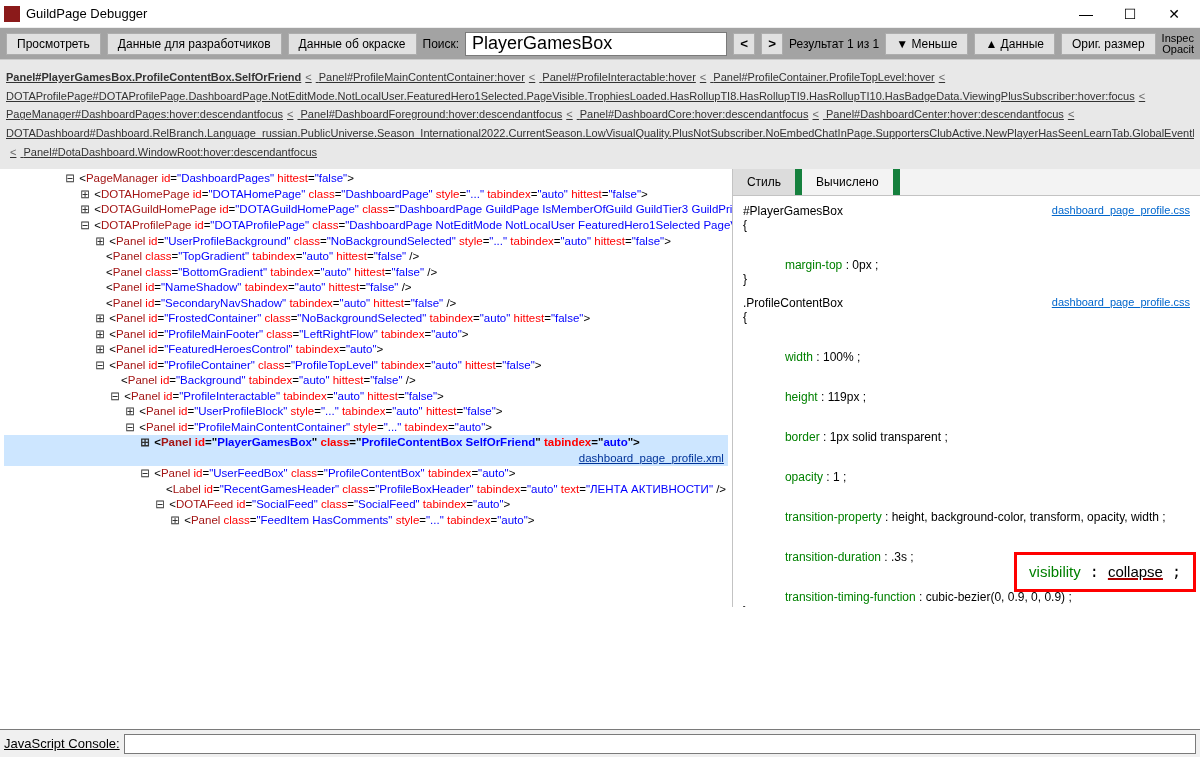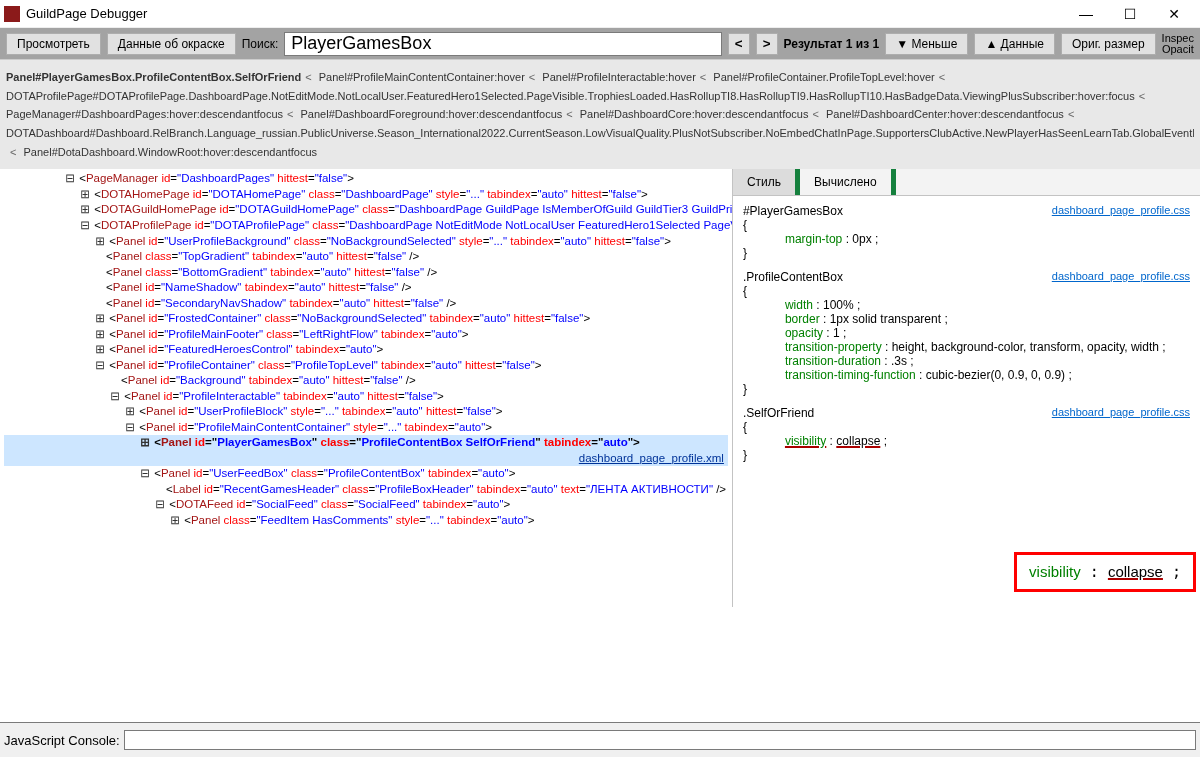--- a/index.html
+++ b/index.html
@@ -6,73 +6,74 @@
 body { width:1200px; height:757px; background:#fff; font-size:12px; color:#000; overflow:hidden; }
 .titlebar { height:28px; display:flex; align-items:center; padding:0 4px; border-bottom:1px solid #eee; }
 .titlebar .logo { width:16px; height:16px; background:#8b1a1a; margin-right:6px; }
 .titlebar .title { flex:1; font-size:13px; }
 .winbtn { width:44px; height:28px; display:flex; align-items:center; justify-content:center; font-size:14px; }
 .toolbar { height:32px; display:flex; align-items:center; gap:6px; padding:4px 6px; border-bottom:1px solid #ccc; background:#a3a3a3; }
 .tbtn { border:1px solid #adadad; background:#e1e1e1; padding:3px 10px; font-size:12px; cursor:pointer; }
 .tlabel { font-size:12px; }
 .searchbox { flex:1; border:1px solid #7a7a7a; height:24px; padding:2px 6px; font-size:18px; background:#fff; }
 .navbtn { border:1px solid #adadad; background:#e1e1e1; width:22px; height:22px; font-weight:bold; }
-.inspect-opac { font-size:11px; line-height:1; text-align:center; }
-.breadcrumbs { background:#e8e8e8; padding:8px 6px; font-size:11px; color:#333; line-height:1.7; }
+.inspect-opac { font-size:11px; line-height:1; text-align:right; }
+.breadcrumbs { background:#e8e8e8; padding:8px 6px; font-size:11px; color:#333; line-height:1.7;text-decoration:underline; }
 .breadcrumbs .sep { color:#666; margin:0 4px; }
 .breadcrumbs .line { display:block; white-space:nowrap; overflow:hidden; }
 .breadcrumbs .strong { font-weight:bold; }
 .content { display:flex; height:438px; }
 .tree { flex:1.55; overflow:hidden; font-family:Consolas,monospace; font-size:11.5px; line-height:1.35; padding:2px 4px; background:#fff; }
 .tree .row { white-space:nowrap; }
 .tag { color:#a31515; }
 .attr-n { color:#ff0000; }
 .attr-v { color:#0000ff; }
 .tree .sel { background:#cde6ff; font-weight:bold; display:inline-block; width:100%; }
 .tree .sel .xmllink { color:#003399; text-decoration:underline; float:right; font-weight:normal; margin-right:4px;}
 .toggle { color:#333; display:inline-block; width:12px; text-align:center; }
 .styles { flex:1; border-left:1px solid #c3c3c3; background:#fff; font-size:12px; overflow:hidden; }
 .tabs { display:flex; border-bottom:1px solid #c3c3c3; background:#f3f3f3; }
-.tab { padding:6px 14px; border-right:5px solid #15803d; background:#f3f3f3; cursor:pointer; }
+.tab { padding:6px 14px; border-right:7px solid #15803d; background:#f3f3f3; cursor:pointer; }
 .tab.active { background:#dcdcdc; }
 .rules { padding:8px 10px; font-family:Consolas,monospace; font-size:12px; }
 .rule { margin-bottom:10px; position:relative; }
 .rule .srclink { position:absolute; right:0; top:0; color:#0066cc; text-decoration:underline; font-size:11px; }
 .rule .sel-txt, .rule .brace { color:#000; }
-.rule .decl { padding-left:42px; }
+.rule .decl { padding-left:42px;margin-top:26px; }
 .rule .prop { color:#008000; }
 .rule .val { color:#000; }
 .rule .strike .prop { text-decoration:underline; text-decoration-color:#a00; text-decoration-thickness:2px; }
 .rule .strike .val { text-decoration:underline; text-decoration-color:#a00; text-decoration-thickness:2px; }
 .callout { position:absolute; right:4px; top:552px; border:3px solid #ff0000; padding:8px 12px; background:#fff; font-family:Consolas,monospace; font-size:15px; }
 .callout .p { color:#008000; }
 .callout .v { color:#000; text-decoration:underline; text-decoration-color:#a00; text-decoration-thickness:2px; }
-.console { position:absolute; bottom:0; left:0; right:0; height:35px; border-top:1px solid #7a7a7a; display:flex; align-items:center; padding:0 4px; background:#f0f0f0; }
+.console { position:absolute; bottom:0; left:0; right:0; height:28px; border-top:1px solid #7a7a7a; display:flex; align-items:center; padding:0 4px; background:#f0f0f0;text-decoration:underline; }
 .console label { font-size:13px; margin-right:4px; }
 .console input { flex:1; height:20px; border:1px solid #7a7a7a; background:#fff; padding:0 4px; }
 </style>
 </head>
 <body>
 
 <div class="titlebar">
   <div class="logo"></div>
   <div class="title">GuildPage Debugger</div>
   <div class="winbtn">—</div>
   <div class="winbtn">☐</div>
   <div class="winbtn">✕</div>
 </div>
 
 <div class="toolbar">
   <button class="tbtn">Просмотреть</button>
+  <button class="tbtn">Данные для разработчиков</button>
   <button class="tbtn">Данные об окраске</button>
   <span class="tlabel">Поиск:</span>
   <input class="searchbox" value="PlayerGamesBox" style="">
   <button class="navbtn">&lt;</button>
   <button class="navbtn">&gt;</button>
-  <span class="tlabel" style="font-weight:bold">Результат 1 из 1</span>
+  <span class="tlabel" style="font-weight:normal">Результат 1 из 1</span>
   <button class="tbtn">▼ Меньше</button>
   <button class="tbtn">▲ Данные</button>
   <button class="tbtn">Ориг. размер</button>
   <div class="inspect-opac">
     <div>Inspec</div>
       <div>Opacit</div>
   </div>
 </div>
 
 <div class="breadcrumbs">
@@ -131,20 +132,21 @@
           <div class="sel-txt">#PlayerGamesBox</div>
           <div class="brace">{</div>
           <div class="decl "><span class="prop">margin-top</span> : <span class="val">0px</span> ;</div>
           <div class="brace">}</div>
         </div>
         <div class="rule">
           <a class="srclink">dashboard_page_profile.css</a>
           <div class="sel-txt">.ProfileContentBox</div>
           <div class="brace">{</div>
           <div class="decl "><span class="prop">width</span> : <span class="val">100%</span> ;</div>
+          <div class="decl "><span class="prop">height</span> : <span class="val">119px</span> ;</div>
           <div class="decl "><span class="prop">border</span> : <span class="val">1px solid transparent</span> ;</div>
           <div class="decl "><span class="prop">opacity</span> : <span class="val">1</span> ;</div>
           <div class="decl "><span class="prop">transition-property</span> : <span class="val">height, background-color, transform, opacity, width</span> ;</div>
           <div class="decl "><span class="prop">transition-duration</span> : <span class="val">.3s</span> ;</div>
           <div class="decl "><span class="prop">transition-timing-function</span> : <span class="val">cubic-bezier(0, 0.9, 0, 0.9)</span> ;</div>
           <div class="brace">}</div>
         </div>
         <div class="rule">
           <a class="srclink">dashboard_page_profile.css</a>
           <div class="sel-txt">.SelfOrFriend</div>

